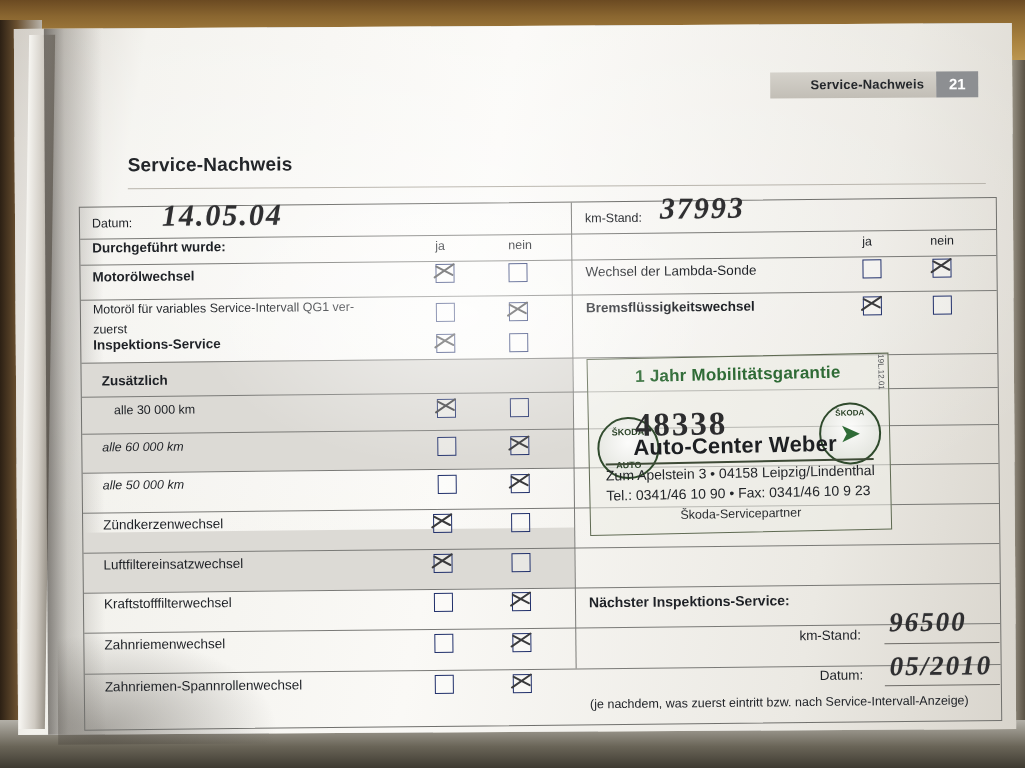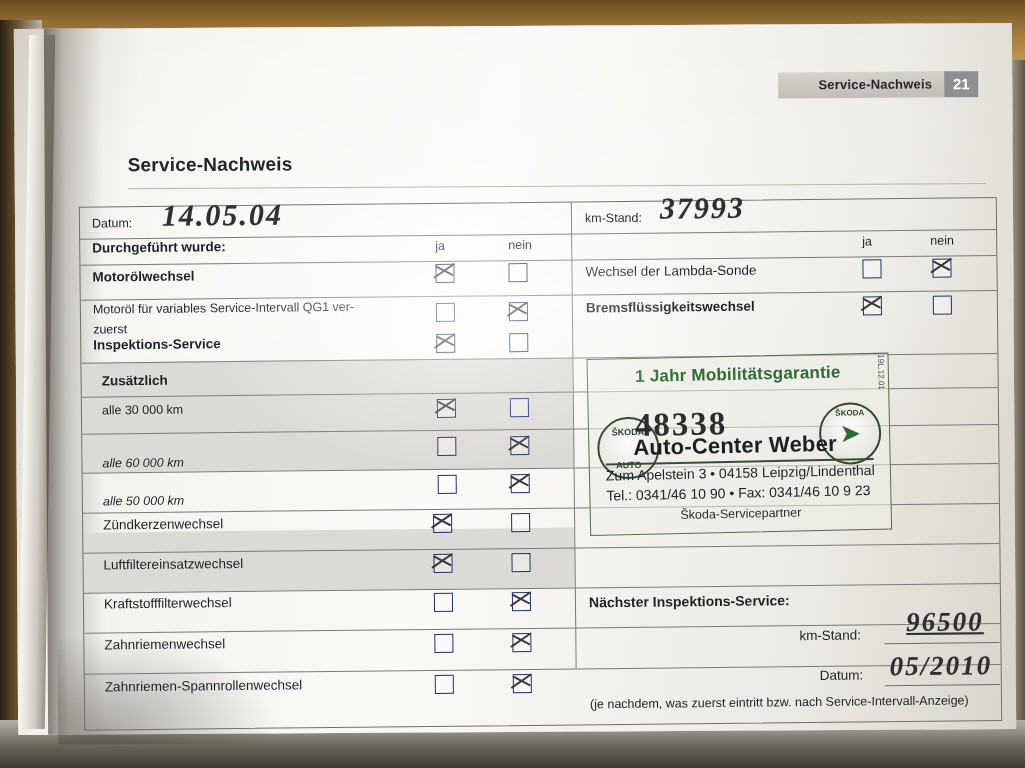--- a/index.html
+++ b/index.html
@@ -109,21 +109,21 @@
     font-weight: bold;
     letter-spacing: .2px;
     padding: 5px 12px 5px 40px;
     line-height: 16px;
   }
   .runhead-num {
     background: #8d8f92;
     color: #fff;
     font-size: 15px;
     font-weight: bold;
-    width: 34px;
+    width: 42px;
     text-align: center;
     line-height: 26px;
   }
 
   
   .doc-title {
     position: absolute;
     left: 113px; top: 126px;
     font-size: 19px;
     font-weight: bold;
@@ -169,21 +169,21 @@
 
   
   .lbl {
     position: absolute;
     font-size: 13.5px;
     color: #1e2126;
     white-space: nowrap;
   }
   .lbl.b { font-weight: bold; }
   .lbl.sm { font-size: 12.5px; }
-  .lbl.it { font-style: italic; margin-top: 16px; }
+  .lbl.it { font-style: italic; }
 
   
   .cb {
     position: absolute;
     width: 17px; height: 17px;
     border: 1.6px solid #1c2a52;
     background: rgba(255,255,255,.35);
   }
   .cb.blue { border-color: #21306b; }
   
@@ -411,21 +411,21 @@
         <div class="cb blue" style="left:428px; top:99px;"></div>
         <div class="tick" style="left:424px; top:95px;"></div>
 
         <div class="lbl b" style="left:12px; top:130px;">Inspektions-Service</div>
         <div class="cb blue" style="left:355px; top:130px;"></div>
         <div class="tick" style="left:351px; top:126px;"></div>
         <div class="cb blue" style="left:428px; top:130px;"></div>
 
         <div class="lbl b" style="left:20px; top:166px;">Zusätzlich</div>
 
-        <div class="lbl sm" style="left:20px; top:196px;">alle 30 000 km</div>
+        <div class="lbl sm" style="left:32px; top:196px;">alle 30 000 km</div>
         <div class="cb blue" style="left:355px; top:195px;"></div>
         <div class="tick" style="left:351px; top:191px;"></div>
         <div class="cb blue" style="left:428px; top:195px;"></div>
 
         <div class="lbl sm it" style="left:20px; top:233px;">alle 60 000 km</div>
         <div class="cb blue" style="left:355px; top:233px;"></div>
         <div class="cb blue" style="left:428px; top:233px;"></div>
         <div class="tick" style="left:424px; top:229px;"></div>
 
         <div class="lbl sm it" style="left:20px; top:271px;">alle 50 000 km</div>
@@ -486,21 +486,21 @@
           <div class="rule"></div>
           <div class="addr">Zum Apelstein 3 • 04158 Leipzig/Lindenthal</div>
           <div class="tel">Tel.: 0341/46 10 90 • Fax: 0341/46 10 9 23</div>
           <div class="partner">Škoda-Servicepartner</div>
           <div class="side">SAD 519L.12.01</div>
         </div>
 
         <div class="lbl b" style="left:505px; top:392px; font-size:14px;">Nächster Inspektions-Service:</div>
 
         <div class="lbl" style="left:715px; top:428px;">km-Stand:</div>
-        <div class="hand mid" style="left:822px; top:408px;text-decoration:underline;">96500</div>
+        <div class="hand mid" style="left:805px; top:408px;">96500</div>
         <div class="writeline" style="left:800px; top:444px; width:115px;"></div>
 
         <div class="lbl" style="left:735px; top:468px;">Datum:</div>
         <div class="hand mid" style="left:805px; top:452px;">05/2010</div>
         <div class="writeline" style="left:800px; top:486px; width:115px;"></div>
 
         <div class="footnote" style="left:505px; top:495px;">(je nachdem, was zuerst eintritt bzw. nach Service-Intervall-Anzeige)</div>
 
       </div>
     </div>

